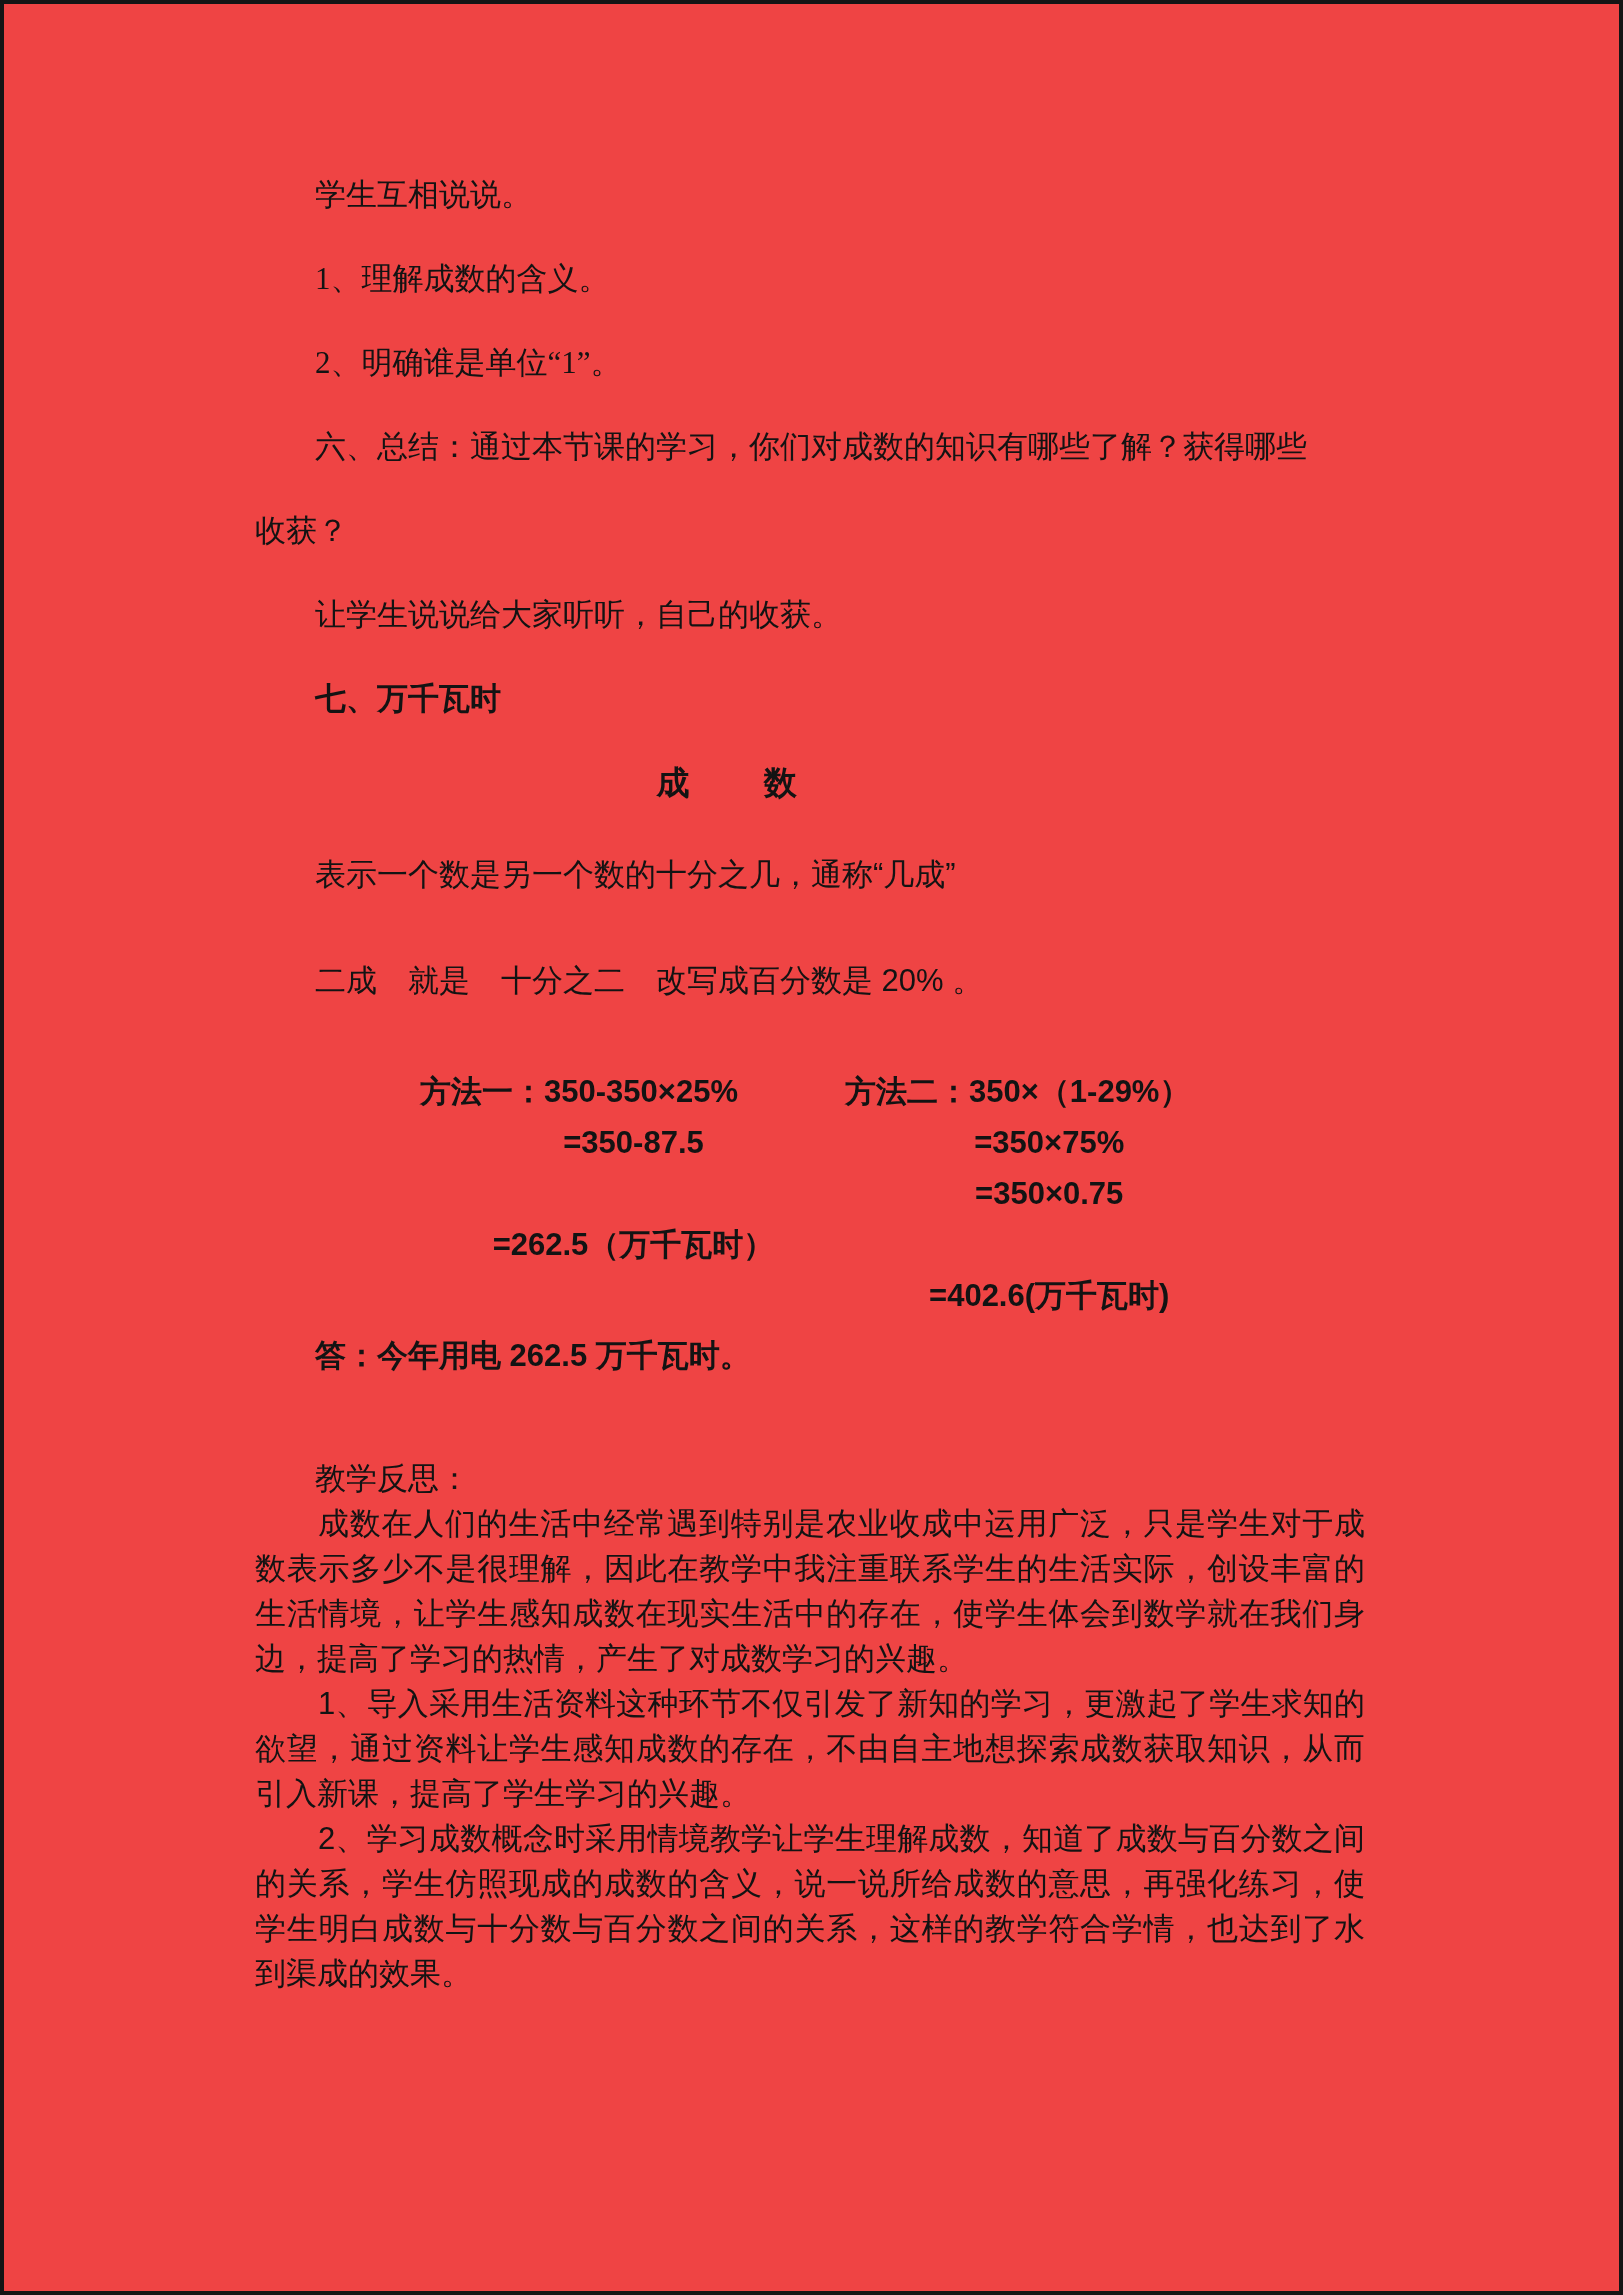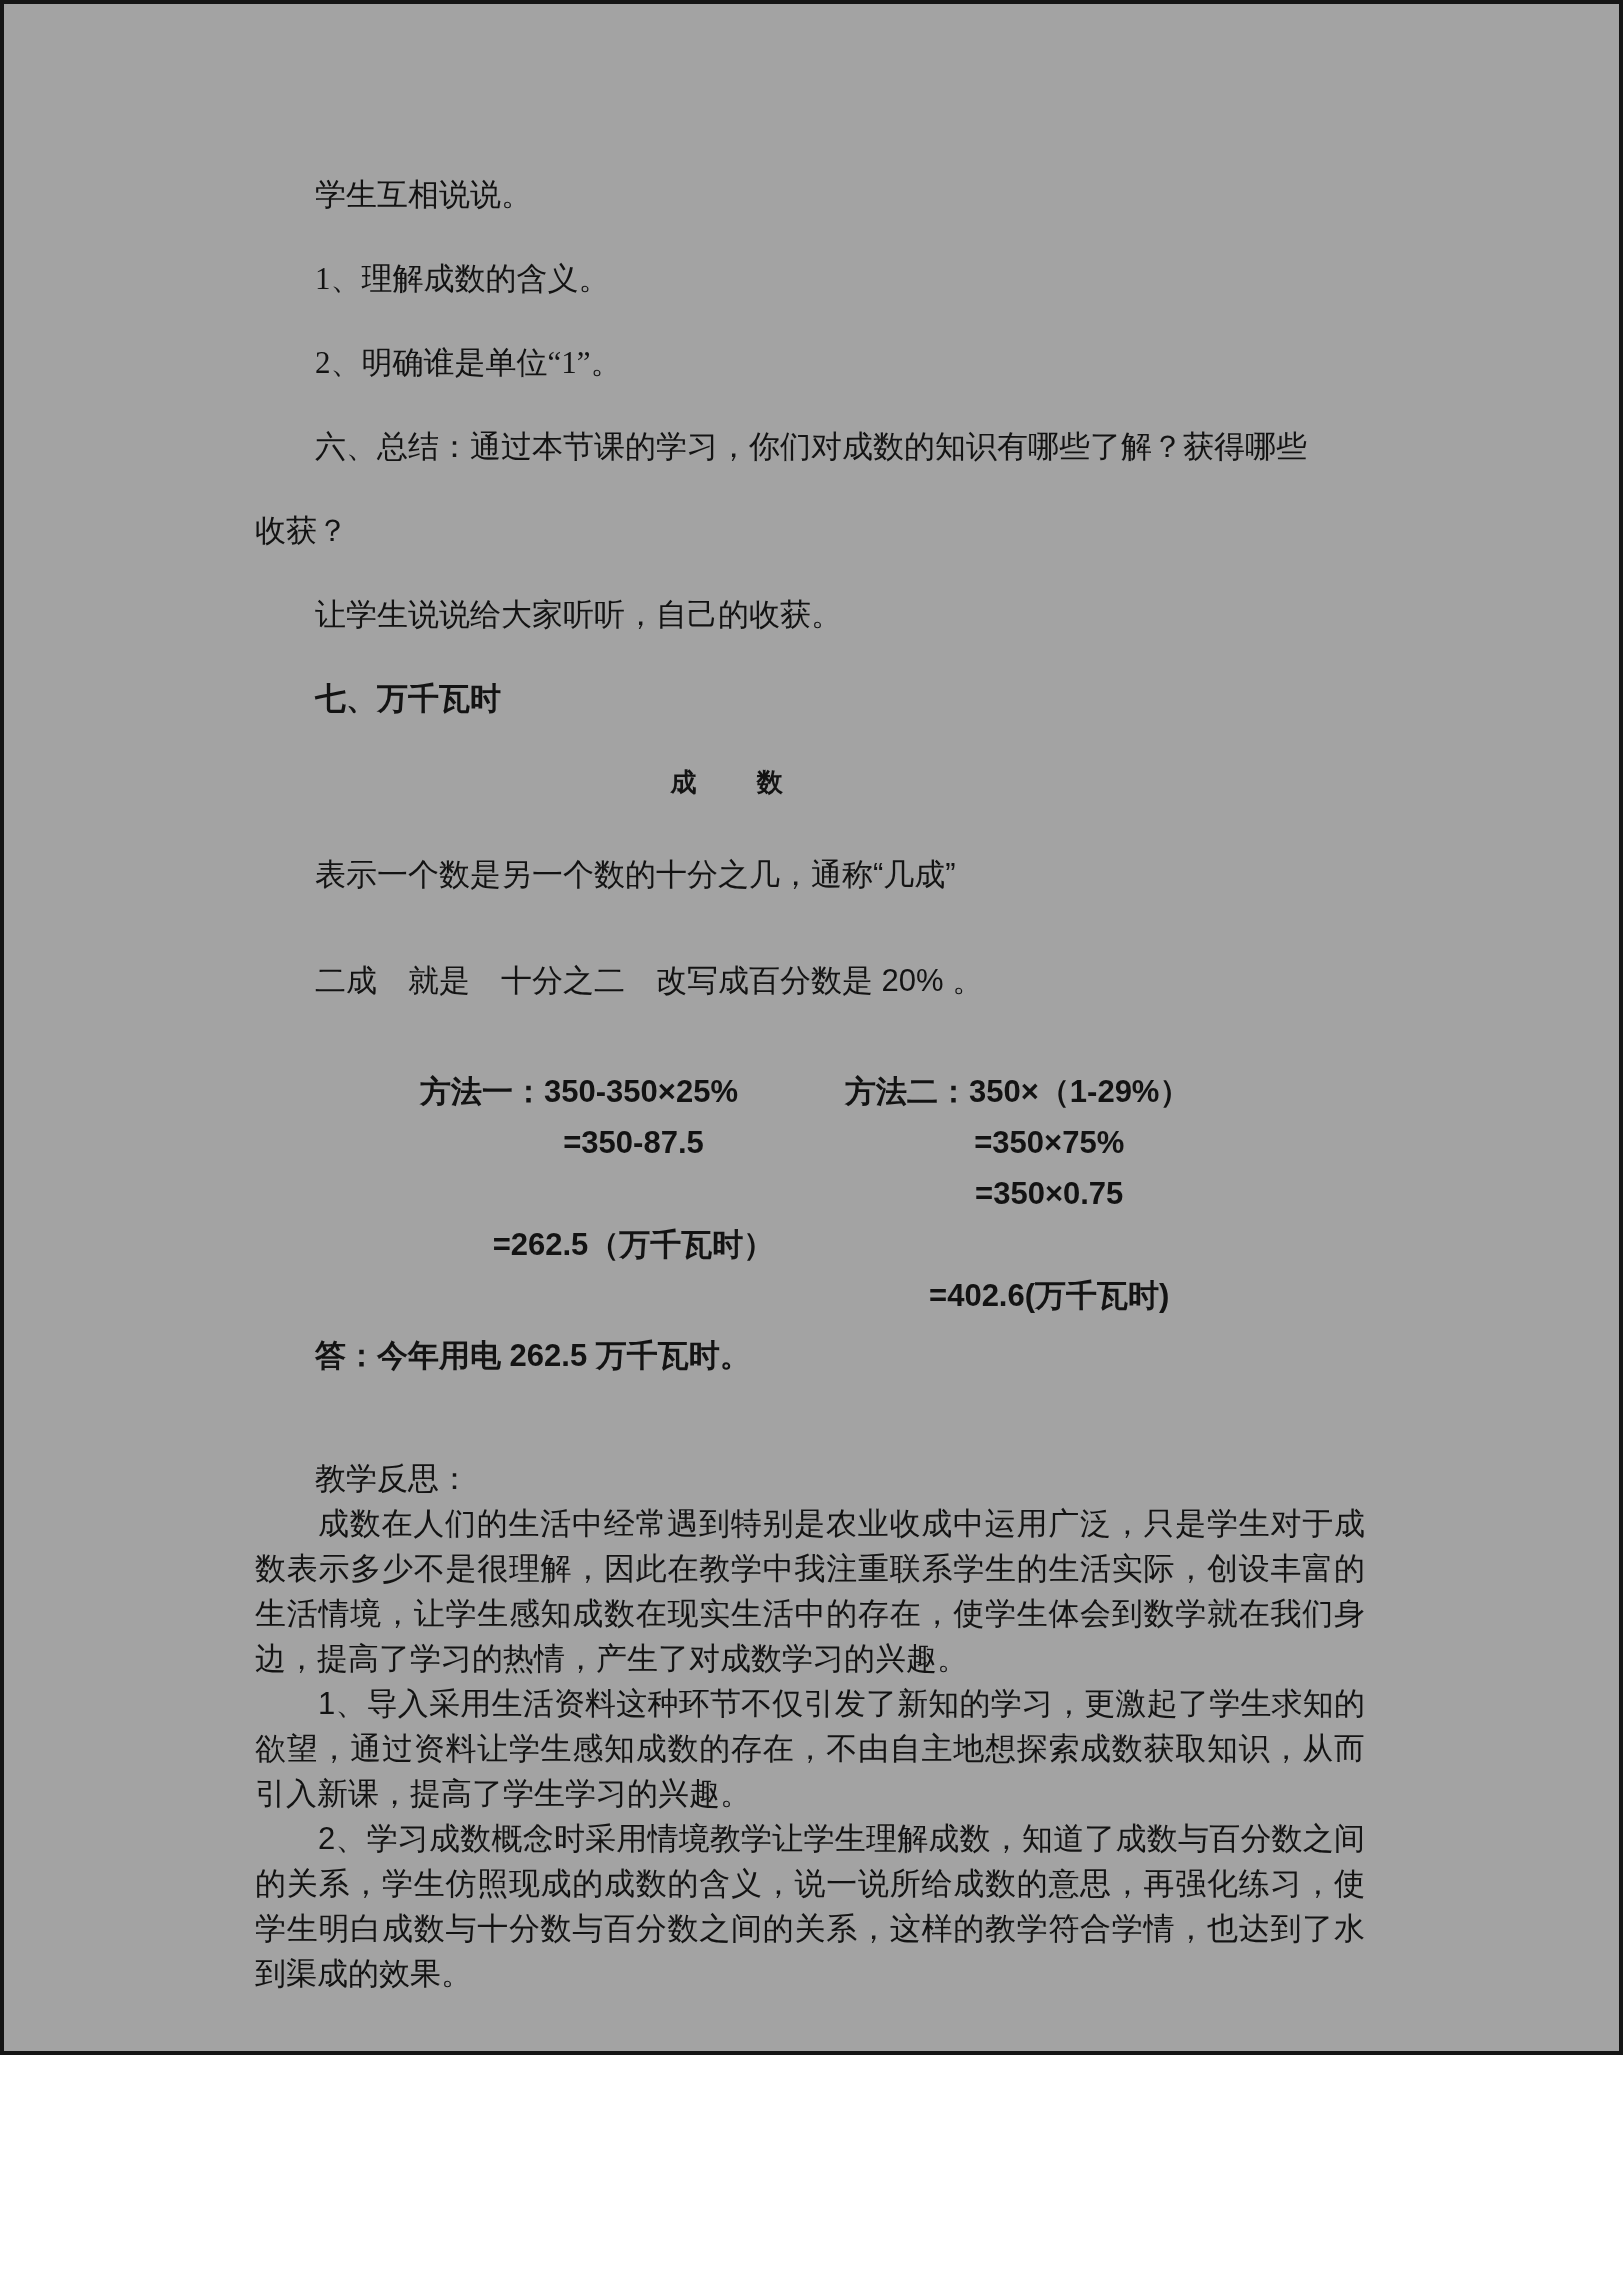--- a/index.html
+++ b/index.html
@@ -1,21 +1,21 @@
 <!DOCTYPE html>
 <html style="font-size:11px"><head>
 <meta charset="utf-8">
 <style>
   html,body { margin:0; padding:0; background:#ffffff; }
   .page {
     position: relative;
     width: 1623px;
-    height: 2055px;
+    height: 2295px;
     box-sizing: border-box;
-    background: #a3a3a3;
+    background: #ef4444;
     border: 4.8px solid #151515;
     overflow: hidden;
     color: #131313;
     font-family: "Liberation Serif", "DejaVu Serif", serif;
   }
   .content {
     box-sizing: border-box;
     padding: 170px 254px 0 251px;
     font-size: 31px;
   }
@@ -25,21 +25,21 @@
     margin-bottom: 43px;
     white-space: nowrap;
   }
   .ind { padding-left: 60px; }
   .bold { font-weight: 700; font-family: "Liberation Sans", "DejaVu Sans", sans-serif; }
 
   .board-heading {
     text-align: center;
     font-weight: 700;
     font-family: "Liberation Sans", "DejaVu Sans", sans-serif;
-    font-size: 26px;
+    font-size: 33px;
     line-height: 41px;
     margin: 6.8px 164px 51px 0;
     letter-spacing: 2.7px;
   }
   .board-line {
     font-weight: 400;
     font-family: "Liberation Sans", "DejaVu Sans", sans-serif;
     line-height: 41px;
     margin-bottom: 65px;
     padding-left: 60px;

